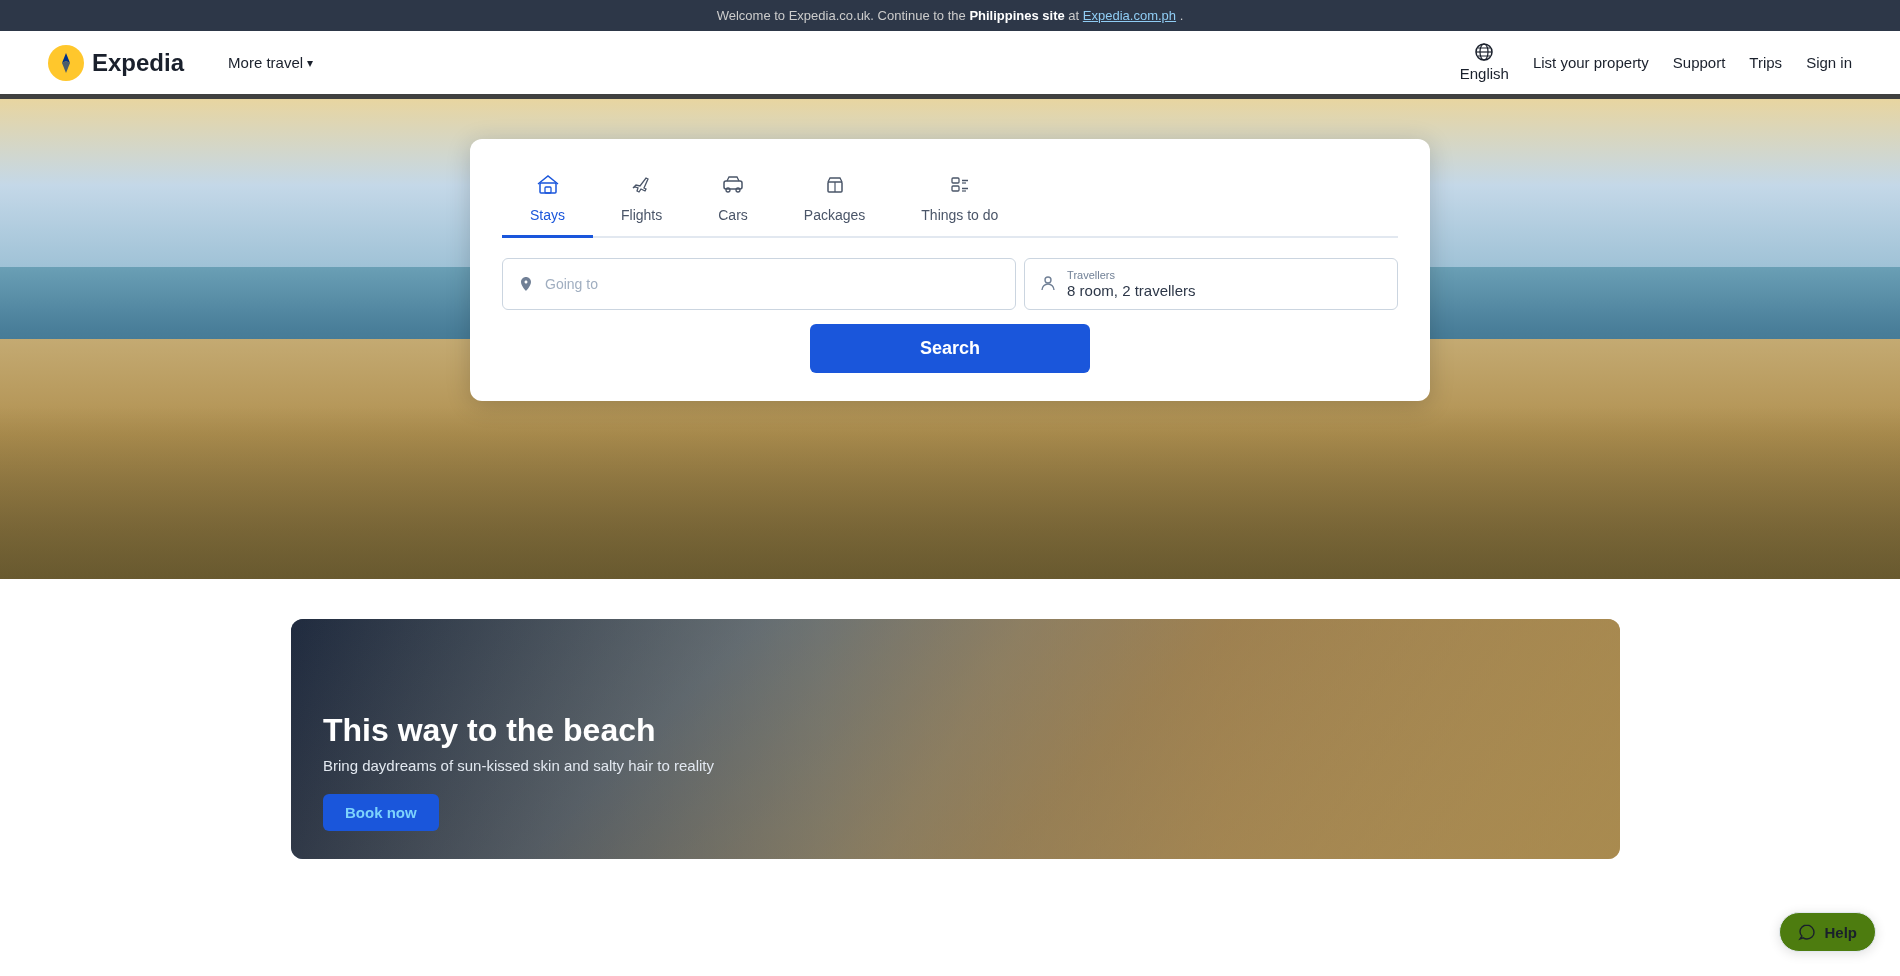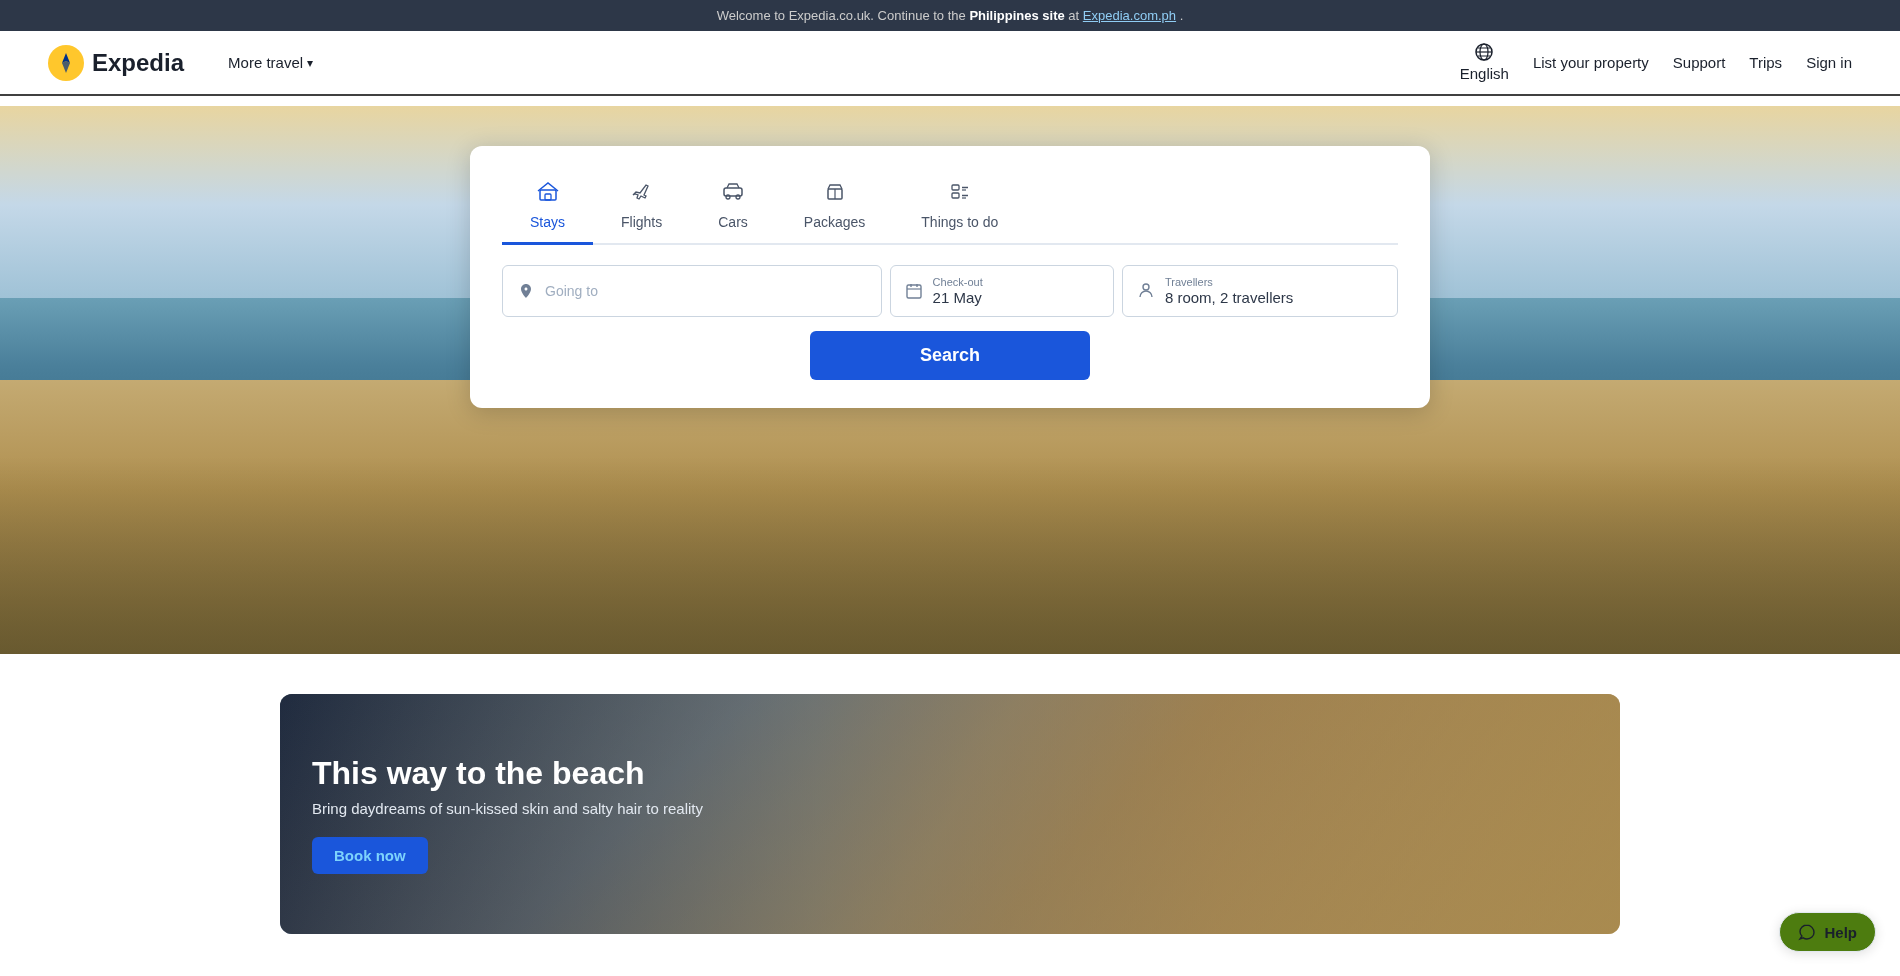--- a/index.html
+++ b/index.html
@@ -15,21 +15,21 @@
     }
     .top-banner strong { color: #fff; }
     .top-banner a { color: #90cdf4; text-decoration: underline; }
 
     
     .header {
       display: flex;
       align-items: center;
       padding: 12px 48px;
       background: #fff;
-      border-bottom: 2px solid #404040;
+      border-bottom: 5px solid #404040;
       gap: 24px;
     }
     .logo-area {
       display: flex;
       align-items: center;
       gap: 8px;
       margin-right: 12px;
     }
     .logo-icon {
       width: 36px;
@@ -72,24 +72,23 @@
     .globe-icon-wrap {
       display: flex;
       align-items: center;
       gap: 4px;
     }
 
     
     .hero {
       position: relative;
       width: 100%;
-      height: 548px;
+      height: 480px;
       overflow: hidden;
       background: linear-gradient(to bottom, #a8c5da 0%, #c9d8b6 40%, #b8a882 70%, #8b7355 100%);
-      margin-top: 10px;
     }
     
     .hero-sky {
       position: absolute;
       top: 0; left: 0; right: 0;
       height: 45%;
       background: linear-gradient(180deg, #e8d5a0 0%, #c4d8e8 40%, #8ab5cc 100%);
     }
     .hero-water {
       position: absolute;
@@ -208,21 +207,22 @@
       background: #fff;
       padding: 40px 280px 0;
     }
     .promo-card {
       border-radius: 12px;
       overflow: hidden;
       position: relative;
       height: 240px;
       background: linear-gradient(135deg, #2c3e50 0%, #4a6fa5 30%, #8b7355 60%, #c4aa72 100%);
       display: flex;
-      align-items: center;
+      align-items: flex-end;
+      margin-left: 11px;
     }
     .promo-beach-bg {
       position: absolute;
       inset: 0;
       background: linear-gradient(
         to right,
         rgba(30,40,60,0.85) 0%,
         rgba(60,80,100,0.5) 40%,
         rgba(139,100,60,0.3) 70%,
         rgba(180,140,80,0.4) 100%
@@ -406,34 +406,20 @@
       <div class="field-going">
         <div class="search-field">
           <svg width="18" height="18" viewBox="0 0 18 18" fill="none">
             <path d="M9 2C6.24 2 4 4.24 4 7c0 3.75 5 9 5 9s5-5.25 5-9c0-2.76-2.24-5-5-5zm0 6.5c-.83 0-1.5-.67-1.5-1.5S8.17 5.5 9 5.5s1.5.67 1.5 1.5S9.83 8.5 9 8.5z" fill="#718096"></path>
           </svg>
           <span class="field-placeholder">Going to</span>
         </div>
       </div>
 
 
-      <div class="field-checkout">
-        <div class="search-field">
-          <svg width="18" height="18" viewBox="0 0 18 18" fill="none">
-            <rect x="2" y="3" width="14" height="13" rx="1.5" stroke="#718096" stroke-width="1.4" fill="none"></rect>
-            <line x1="6" y1="2" x2="6" y2="5" stroke="#718096" stroke-width="1.4"></line>
-            <line x1="12" y1="2" x2="12" y2="5" stroke="#718096" stroke-width="1.4"></line>
-            <line x1="2" y1="7" x2="16" y2="7" stroke="#718096" stroke-width="1.2"></line>
-          </svg>
-          <div class="field-content">
-            <span class="field-label">Check-out</span>
-            <span class="field-value">21 May</span>
-          </div>
-        </div>
-      </div>
 
       <div class="field-travellers">
         <div class="search-field">
           <svg width="18" height="18" viewBox="0 0 18 18" fill="none">
             <circle cx="9" cy="5" r="3" stroke="#718096" stroke-width="1.4" fill="none"></circle>
             <path d="M3 15c0-3.31 2.69-6 6-6s6 2.69 6 6" stroke="#718096" stroke-width="1.4" fill="none"></path>
           </svg>
           <div class="field-content">
             <span class="field-label">Travellers</span>
             <span class="field-value">8 room, 2 travellers</span>

